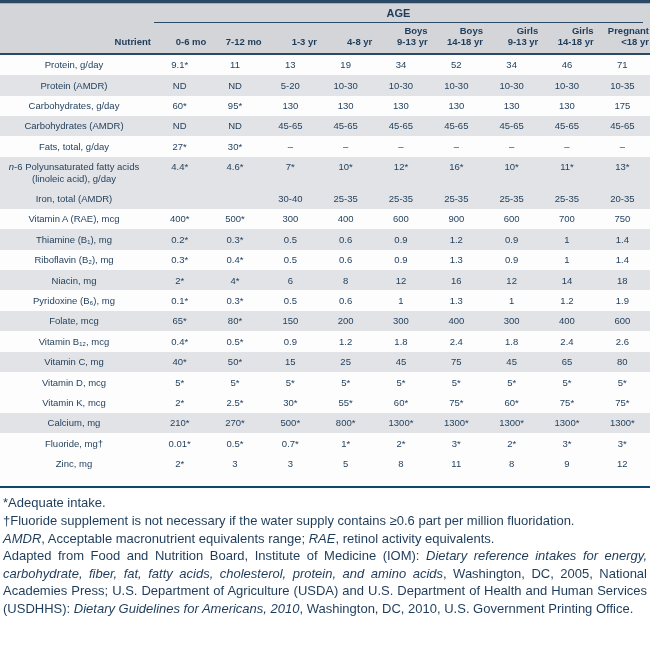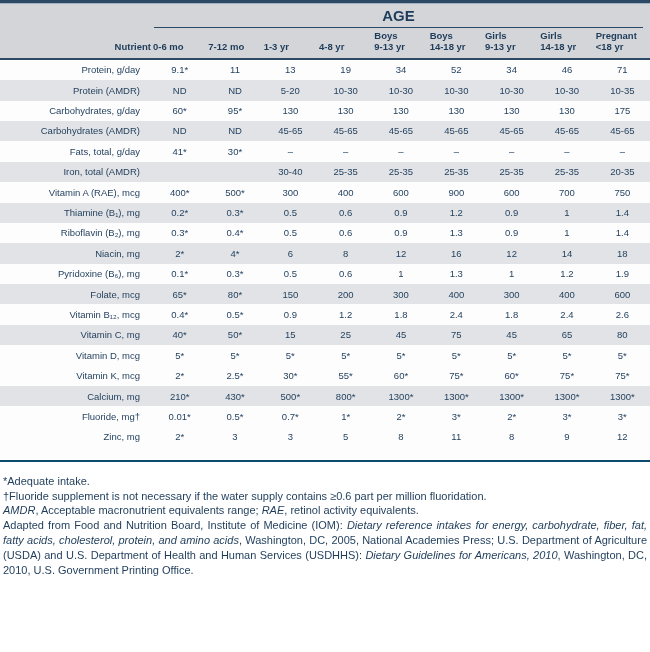--- a/index.html
+++ b/index.html
@@ -16,38 +16,38 @@
   col.c-nutrient{width:152px;}
   thead th{
     background:#d3d5d9;
     font-weight:bold;font-size:9.5px;color:#1e3c5a;
   }
   th.corner{padding:0;}
   th.age-header{padding:3px 0 0 0;vertical-align:top;}
   .age-rule{
     border-bottom:1.5px solid #2b4964;
     padding-bottom:3px;margin-right:7px;margin-left:2px;
-    text-align:center;font-size:15px;
+    text-align:center;font-size:11px;
   }
   tr.col-head-row th{
-    vertical-align:bottom;text-align:left;
+    vertical-align:bottom;text-align:right;
     padding:2px 1px 5px 1px;line-height:1.2;white-space:pre-line;
     border-bottom:2px solid #2b4964;
   }
   tr.col-head-row th.nutrient-head{text-align:right;padding-left:8px;}
   tbody td{
     font-size:9.5px;padding:4.5px 2px;vertical-align:top;
     text-align:center;line-height:1.2;
   }
-  tbody td.label-cell{text-align:right;padding-left:8px;padding-right:12px;}
+  tbody td.label-cell{text-align:center;padding-left:8px;padding-right:12px;}
   tbody td.label-cell i{font-style:italic;}
   tr.plain td{background:#fdfdfe;}
   tr.stripe td{background:#e1e3e6;}
   tbody tr:last-child td{padding-bottom:17px;border-bottom:2px solid #0c4a6e;}
-  .footnotes{padding:12px 3px 0 3px;font-size:11px;line-height:1.35;color:#1e3c5a;}
+  .footnotes{padding:6px 3px 0 3px;font-size:13px;line-height:1.35;color:#1e3c5a;}
   .footnotes p{margin:0;text-align:justify;}
   .footnotes i{font-style:italic;}
 </style>
 </head>
 <body>
 
 <div class="page">
   <div class="topbar"></div>
   <div class="topbar-edge"></div>
 
@@ -135,29 +135,41 @@
           <td class="value-cell">45-65</td>
           <td class="value-cell">45-65</td>
           <td class="value-cell">45-65</td>
           <td class="value-cell">45-65</td>
           <td class="value-cell">45-65</td>
           <td class="value-cell">45-65</td>
           <td class="value-cell">45-65</td>
         </tr>
         <tr class="plain">
           <td class="label-cell">Fats, total, g/day</td>
-          <td class="value-cell">41*</td>
+          <td class="value-cell">27*</td>
           <td class="value-cell">30*</td>
           <td class="value-cell">–</td>
           <td class="value-cell">–</td>
           <td class="value-cell">–</td>
           <td class="value-cell">–</td>
           <td class="value-cell">–</td>
           <td class="value-cell">–</td>
           <td class="value-cell">–</td>
+        </tr>
+        <tr class="stripe">
+          <td class="label-cell"><i>n</i>-6 Polyunsaturated fatty acids (linoleic acid), g/day</td>
+          <td class="value-cell">4.4*</td>
+          <td class="value-cell">4.6*</td>
+          <td class="value-cell">7*</td>
+          <td class="value-cell">10*</td>
+          <td class="value-cell">12*</td>
+          <td class="value-cell">16*</td>
+          <td class="value-cell">10*</td>
+          <td class="value-cell">11*</td>
+          <td class="value-cell">13*</td>
         </tr>
         <tr class="stripe">
           <td class="label-cell">Iron, total (AMDR)</td>
           <td class="value-cell"></td>
           <td class="value-cell"></td>
           <td class="value-cell">30-40</td>
           <td class="value-cell">25-35</td>
           <td class="value-cell">25-35</td>
           <td class="value-cell">25-35</td>
           <td class="value-cell">25-35</td>
@@ -280,21 +292,21 @@
           <td class="value-cell">55*</td>
           <td class="value-cell">60*</td>
           <td class="value-cell">75*</td>
           <td class="value-cell">60*</td>
           <td class="value-cell">75*</td>
           <td class="value-cell">75*</td>
         </tr>
         <tr class="stripe">
           <td class="label-cell">Calcium, mg</td>
           <td class="value-cell">210*</td>
-          <td class="value-cell">430*</td>
+          <td class="value-cell">270*</td>
           <td class="value-cell">500*</td>
           <td class="value-cell">800*</td>
           <td class="value-cell">1300*</td>
           <td class="value-cell">1300*</td>
           <td class="value-cell">1300*</td>
           <td class="value-cell">1300*</td>
           <td class="value-cell">1300*</td>
         </tr>
         <tr class="plain">
           <td class="label-cell">Fluoride, mg†</td>

